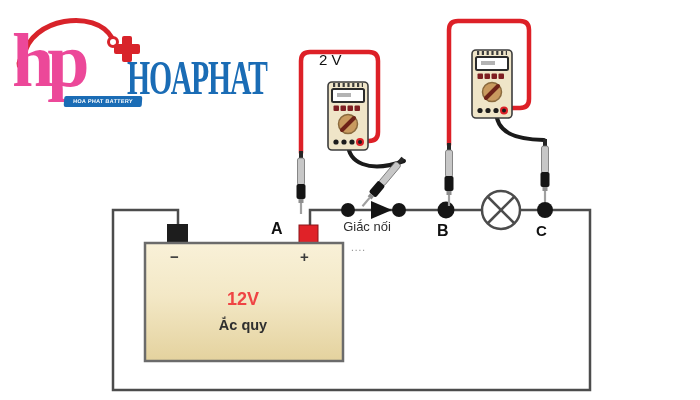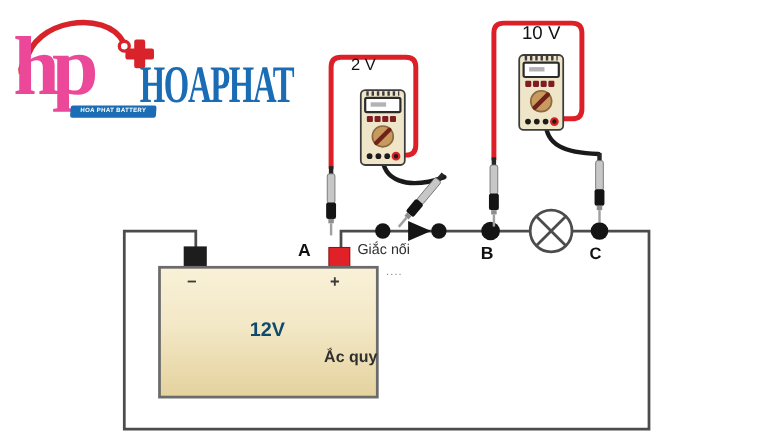--- a/index.html
+++ b/index.html
@@ -18,26 +18,26 @@
   .plus-v{position:absolute;left:122px;top:36px;width:10px;height:26px;background:#d8232a;border-radius:2px;}
   .plus-h{position:absolute;left:114px;top:44px;width:26px;height:10px;background:#d8232a;border-radius:2px;}
   .logo-arc{position:absolute;left:0;top:4px;}
   
   .lbl{position:absolute;color:#111;white-space:nowrap;}
   .lbl-2v{left:319px;top:51px;width:58px;font-size:15px;}
   .lbl-10v{left:460px;top:20px;width:64px;text-align:center;font-size:17px;}
   .lbl-a{left:271px;top:220px;font-size:16px;font-weight:bold;}
   .lbl-b{left:437px;top:222px;font-size:16px;font-weight:bold;}
   .lbl-c{left:536px;top:222px;font-size:15px;font-weight:bold;}
-  .lbl-giacnoi{left:325px;top:219px;width:84px;font-size:13px;color:#2e2e2e;}
+  .lbl-giacnoi{left:325px;top:219px;width:84px;text-align:center;font-size:13px;color:#2e2e2e;}
   .lbl-dots{left:351px;top:242px;font-size:10px;color:#8a8a8a;letter-spacing:1px;}
   .lbl-minus{left:170px;top:248px;font-size:15px;font-weight:bold;color:#3a3a3a;}
   .lbl-plus{left:300px;top:248px;font-size:15px;font-weight:bold;color:#3a3a3a;}
-  .lbl-12v{left:143px;top:289px;width:200px;text-align:center;font-size:18px;font-weight:bold;color:#0c4a6e;}
-  .lbl-acquy{left:143px;top:317px;width:200px;text-align:right;font-size:14.5px;font-weight:bold;color:#2f2f2f;}
+  .lbl-12v{left:143px;top:289px;width:200px;text-align:center;font-size:18px;font-weight:bold;color:#ef4444;}
+  .lbl-acquy{left:143px;top:317px;width:200px;text-align:center;font-size:14.5px;font-weight:bold;color:#2f2f2f;}
   svg{position:absolute;left:0;top:0;}
 </style>
 </head>
 <body>
 
 <div class="stage">
 
   <svg width="700" height="400" viewBox="0 0 700 400">
     <defs>
       <linearGradient id="batt" x1="0" y1="0" x2="0" y2="1">
@@ -155,21 +155,20 @@
       <circle cx="113" cy="38" r="4.5" fill="#ffffff" stroke="#d8232a" stroke-width="3"></circle>
     </svg>
     <div class="plus-v"></div>
     <div class="plus-h"></div>
     <div class="logo-hp">hp</div>
     <div class="logo-banner">HOA PHAT BATTERY</div>
     <div class="logo-brand">HOAPHAT</div>
   </div>
 
   <div class="lbl lbl-2v">2 V</div>
-  <div class="lbl lbl-10v">10 V</div>
   <div class="lbl lbl-a">A</div>
   <div class="lbl lbl-b">B</div>
   <div class="lbl lbl-c">C</div>
   <div class="lbl lbl-giacnoi">Giắc nối</div>
   <div class="lbl lbl-dots">....</div>
   <div class="lbl lbl-minus">−</div>
   <div class="lbl lbl-plus">+</div>
   <div class="lbl lbl-12v">12V</div>
   <div class="lbl lbl-acquy">Ắc quy</div>
 

